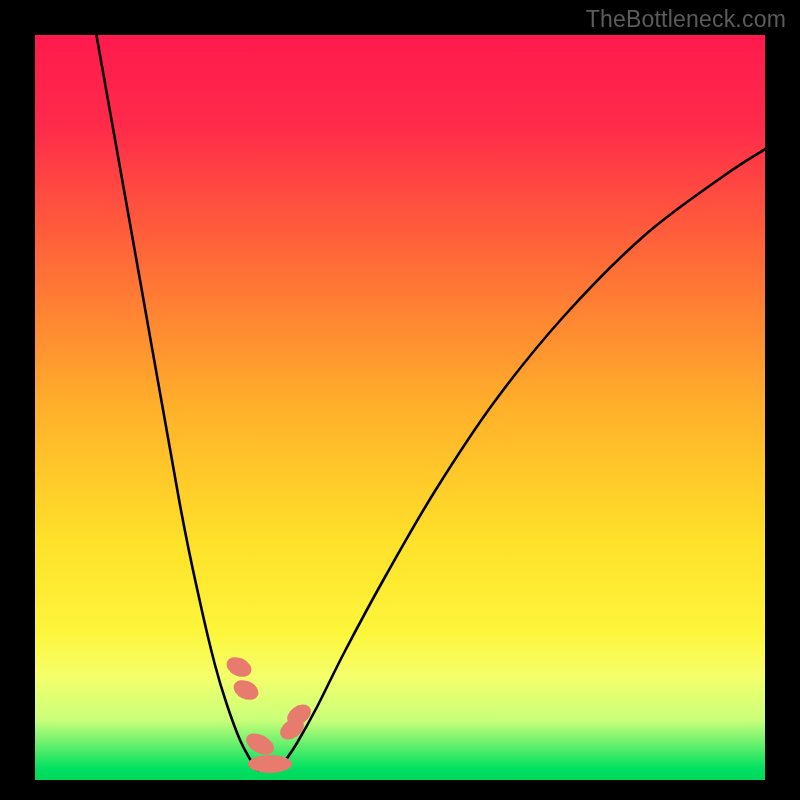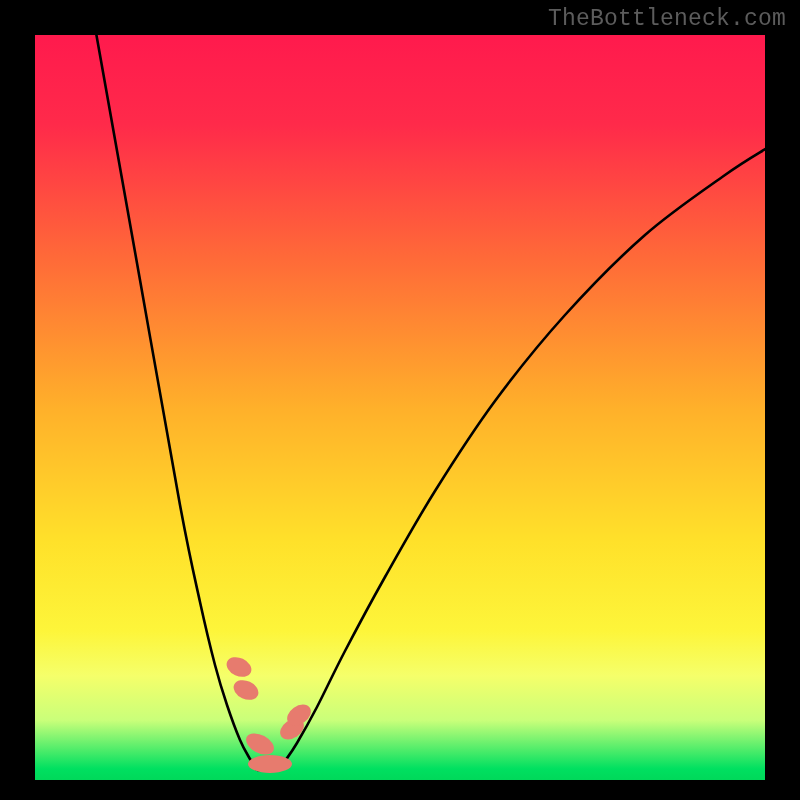--- a/index.html
+++ b/index.html
@@ -30,21 +30,21 @@
     left: 0;
     top: 0;
     width: 100%;
     height: 100%;
     pointer-events: none;
   }
   .watermark {
     position: absolute;
     top: 6px;
     right: 14px;
-    font-family: Liberation Mono, monospace;
+    font-family: Liberation Sans, sans-serif;
     font-size: 23px;
     color: #5c5c5c;
     letter-spacing: 0.2px;
   }
 </style>
 </head>
 <body>
 
 <div class="frame">
   <svg class="gradient" viewBox="0 0 730 745" preserveAspectRatio="none">

